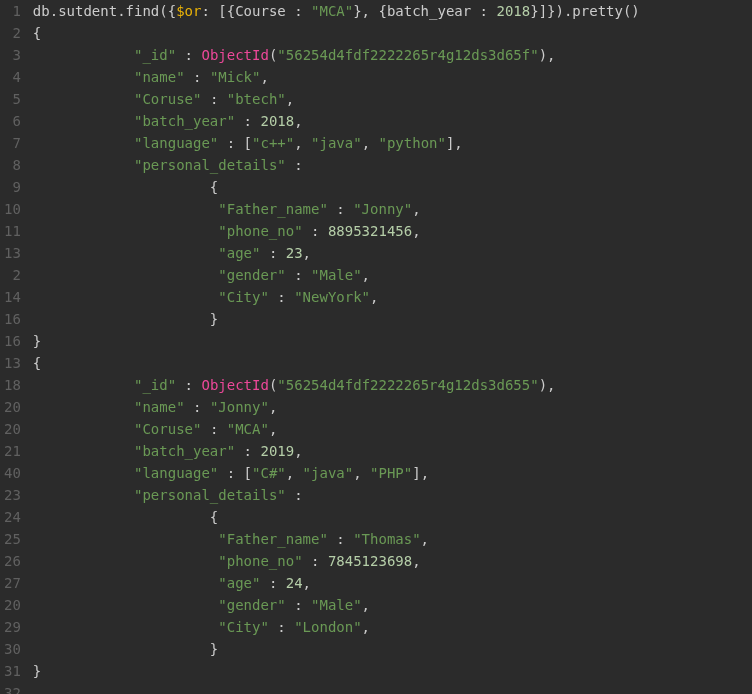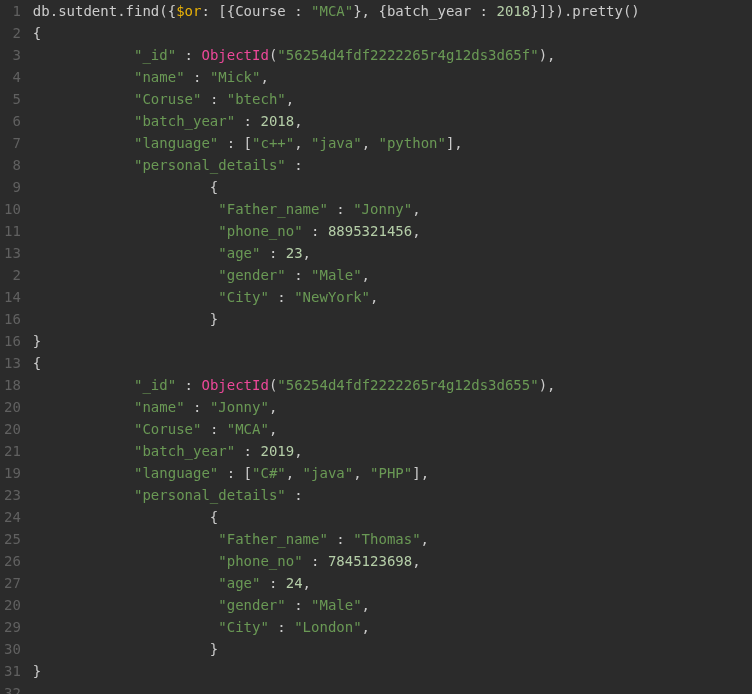--- a/index.html
+++ b/index.html
@@ -67,21 +67,21 @@
       <div class="ln">13</div>
       <div class="ln">2</div>
       <div class="ln">14</div>
       <div class="ln">16</div>
       <div class="ln">16</div>
       <div class="ln">13</div>
       <div class="ln">18</div>
       <div class="ln">20</div>
       <div class="ln">20</div>
       <div class="ln">21</div>
-      <div class="ln">19</div>
+      <div class="ln">40</div>
       <div class="ln">23</div>
       <div class="ln">24</div>
       <div class="ln">25</div>
       <div class="ln">26</div>
       <div class="ln">27</div>
       <div class="ln">20</div>
       <div class="ln">29</div>
       <div class="ln">30</div>
       <div class="ln">31</div>
       <div class="ln">32</div>

